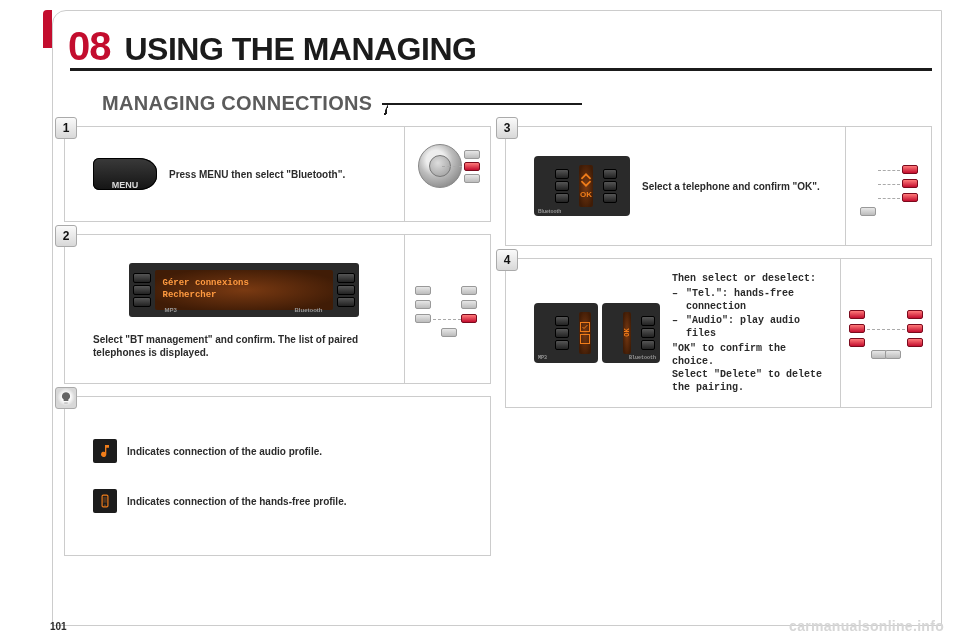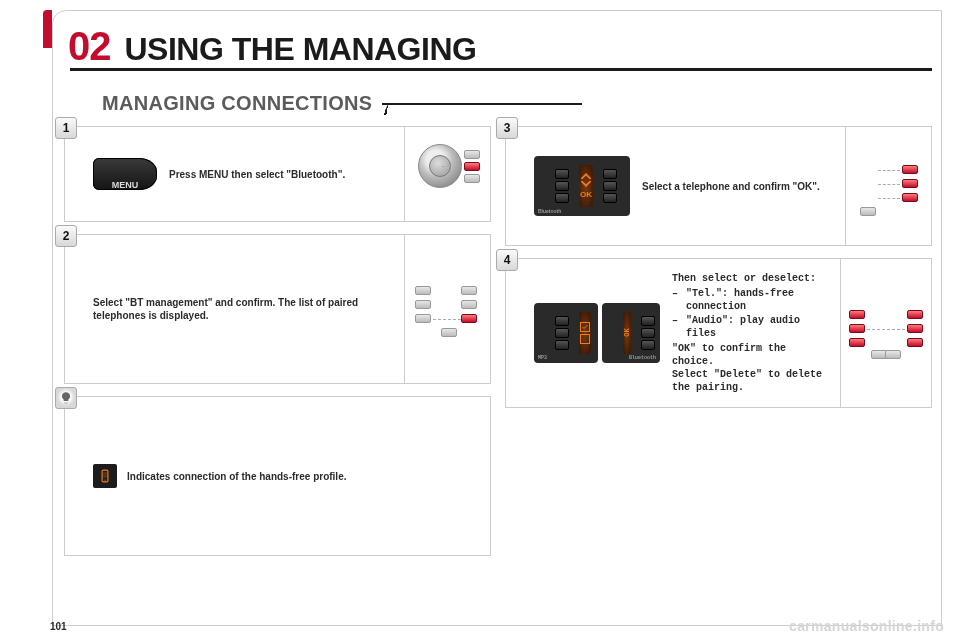--- a/index.html
+++ b/index.html
@@ -267,21 +267,21 @@
     letter-spacing:0.3px;
   }
 </style>
 </head>
 <body>
 
 <div class="left-tab"></div>
 <div class="frame"></div>
 
 <div class="title-row">
-  <div class="chapter-num">02</div>
+  <div class="chapter-num">08</div>
   <div class="chapter-title">USING THE MANAGING</div>
 </div>
 <div class="title-rule"></div>
 
 <div class="subtitle-wrap">
   <div class="subtitle">MANAGING CONNECTIONS</div>
   <div class="sub-slash"></div>
 </div>
 
 <div class="columns">
@@ -305,20 +305,40 @@
           <div class="side-btn red" style="right:2px; top:22px;"></div>
           <div class="side-btn" style="right:2px; top:34px;"></div>
           <div class="lead-line" style="right:20px; top:26px; width:20px;"></div>
         </div>
       </div>
     </div>
 
     <div class="step" style="min-height:150px;">
       <div class="step-badge">2</div>
       <div class="step-main">
+        <div class="radio-display">
+          <div class="rd-btns">
+            <div class="rd-btn"></div>
+            <div class="rd-btn"></div>
+            <div class="rd-btn"></div>
+          </div>
+          <div class="rd-screen">
+            <div>Gérer connexions</div>
+            <div>Rechercher</div>
+          </div>
+          <div class="rd-btns">
+            <div class="rd-btn"></div>
+            <div class="rd-btn"></div>
+            <div class="rd-btn"></div>
+          </div>
+          <div class="rd-foot">
+            <span>MP3</span>
+            <span>Bluetooth</span>
+          </div>
+        </div>
         <div>Select "BT management" and confirm. The list of paired telephones is displayed.</div>
       </div>
       <div class="step-aside">
         <div class="ctrl-stack">
           <div class="side-btn" style="left:2px; top:10px;"></div>
           <div class="side-btn" style="left:2px; top:24px;"></div>
           <div class="side-btn" style="left:2px; top:38px;"></div>
           <div class="side-btn" style="right:6px; top:10px;"></div>
           <div class="side-btn" style="right:6px; top:24px;"></div>
           <div class="side-btn red" style="right:6px; top:38px;"></div>
@@ -328,20 +348,28 @@
       </div>
     </div>
 
     <div class="step" style="min-height:160px;">
       <div class="step-badge hint">
         <svg width="14" height="14" viewBox="0 0 24 24">
           <path fill="#666" d="M9 21h6v-1H9v1zm3-19a7 7 0 00-4 12.7V17h8v-2.3A7 7 0 0012 2z"></path>
         </svg>
       </div>
       <div class="step-main" style="padding-top:22px; padding-bottom:22px; gap:18px;">
+        <div class="legend">
+          <div class="legend-icon">
+            <svg width="16" height="16" viewBox="0 0 24 24">
+                <path fill="#f07d1a" d="M12 3v10.6A4 4 0 1014 17V7h4V3h-6z"></path>
+              </svg>
+          </div>
+          <div>Indicates connection of the audio profile.</div>
+        </div>
         <div class="legend">
           <div class="legend-icon">
             <svg width="14" height="18" viewBox="0 0 24 24">
                 <rect x="7" y="2" width="10" height="20" rx="2" fill="none" stroke="#f07d1a" stroke-width="2"></rect>
                 <rect x="9" y="5" width="6" height="10" fill="#f07d1a" opacity="0.25"></rect>
                 <circle cx="12" cy="19" r="1" fill="#f07d1a"></circle>
               </svg>
           </div>
           <div>Indicates connection of the hands-free profile.</div>
         </div>

